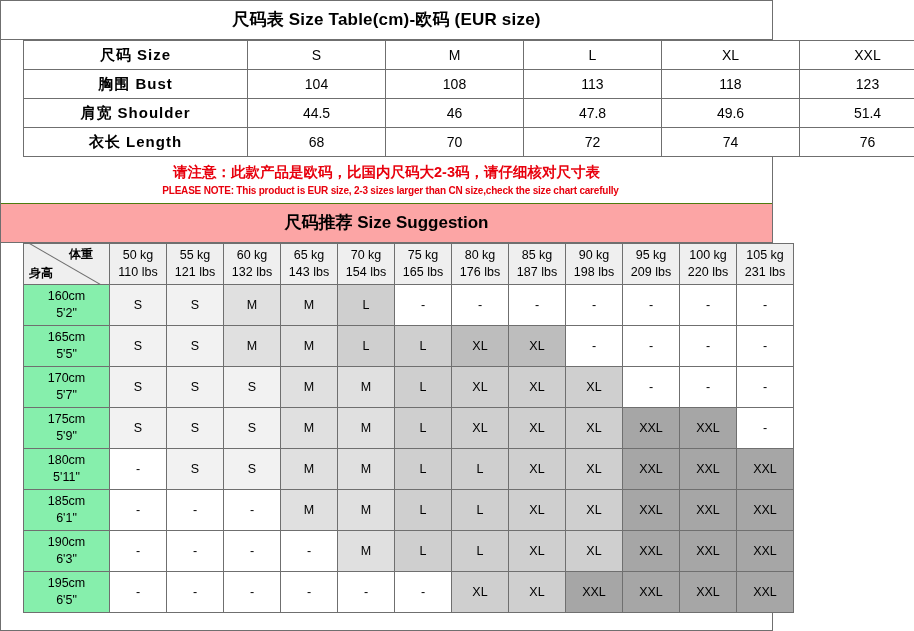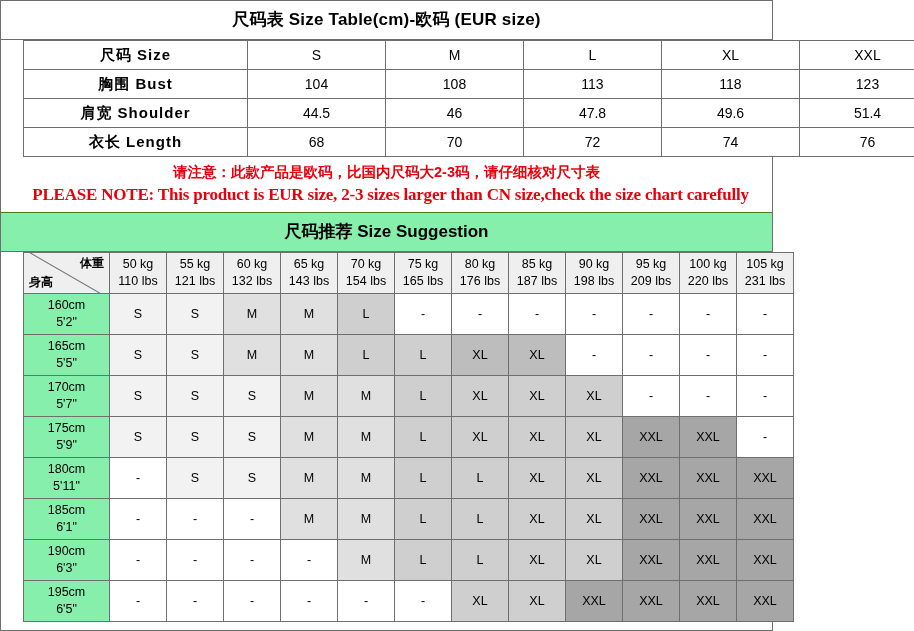--- a/index.html
+++ b/index.html
@@ -65,33 +65,33 @@
     color: #e8000d;
     text-align: center;
     font-weight: bold;
   }
   .note .note-cn {
     font-size: 14.5px;
     padding-bottom: 3px;
     font-family: "Liberation Sans", sans-serif;
   }
   .note .note-en {
-    font-size: 17px;
-    font-family: Liberation Serif, serif;
+    font-size: 10px;
+    font-family: Liberation Sans, sans-serif;
     letter-spacing: -0.2px;
     padding-left: 8px;
   }
 
   
   .sugg-title {
     text-align: center;
     font-size: 17px;
     font-weight: bold;
     padding: 7px 0 8px 0;
-    background: #86efac;
+    background: #fca5a5;
     border-bottom: 1px solid #6f6f6f;
   }
 
   table.sugg-table td, table.sugg-table th {
     border: 1px solid #6f6f6f;
     text-align: center;
     font-size: 12.5px;
     height: 40px;
     padding: 0;
     font-weight: normal;
@@ -110,21 +110,21 @@
     left: -10px;
     top: -10px;
     width: 160px;
     height: 1px;
     background: #6f6f6f;
     transform-origin: 0 0;
     transform: rotate(30deg);
   }
   .corner .weight-lbl {
     position: absolute;
-    right: 5px;
+    right: 16px;
     top: 2px;
     font-size: 12px;
     font-weight: bold;
   }
   .corner .height-lbl {
     position: absolute;
     left: 5px;
     bottom: 2px;
     font-size: 12px;
     font-weight: bold;

